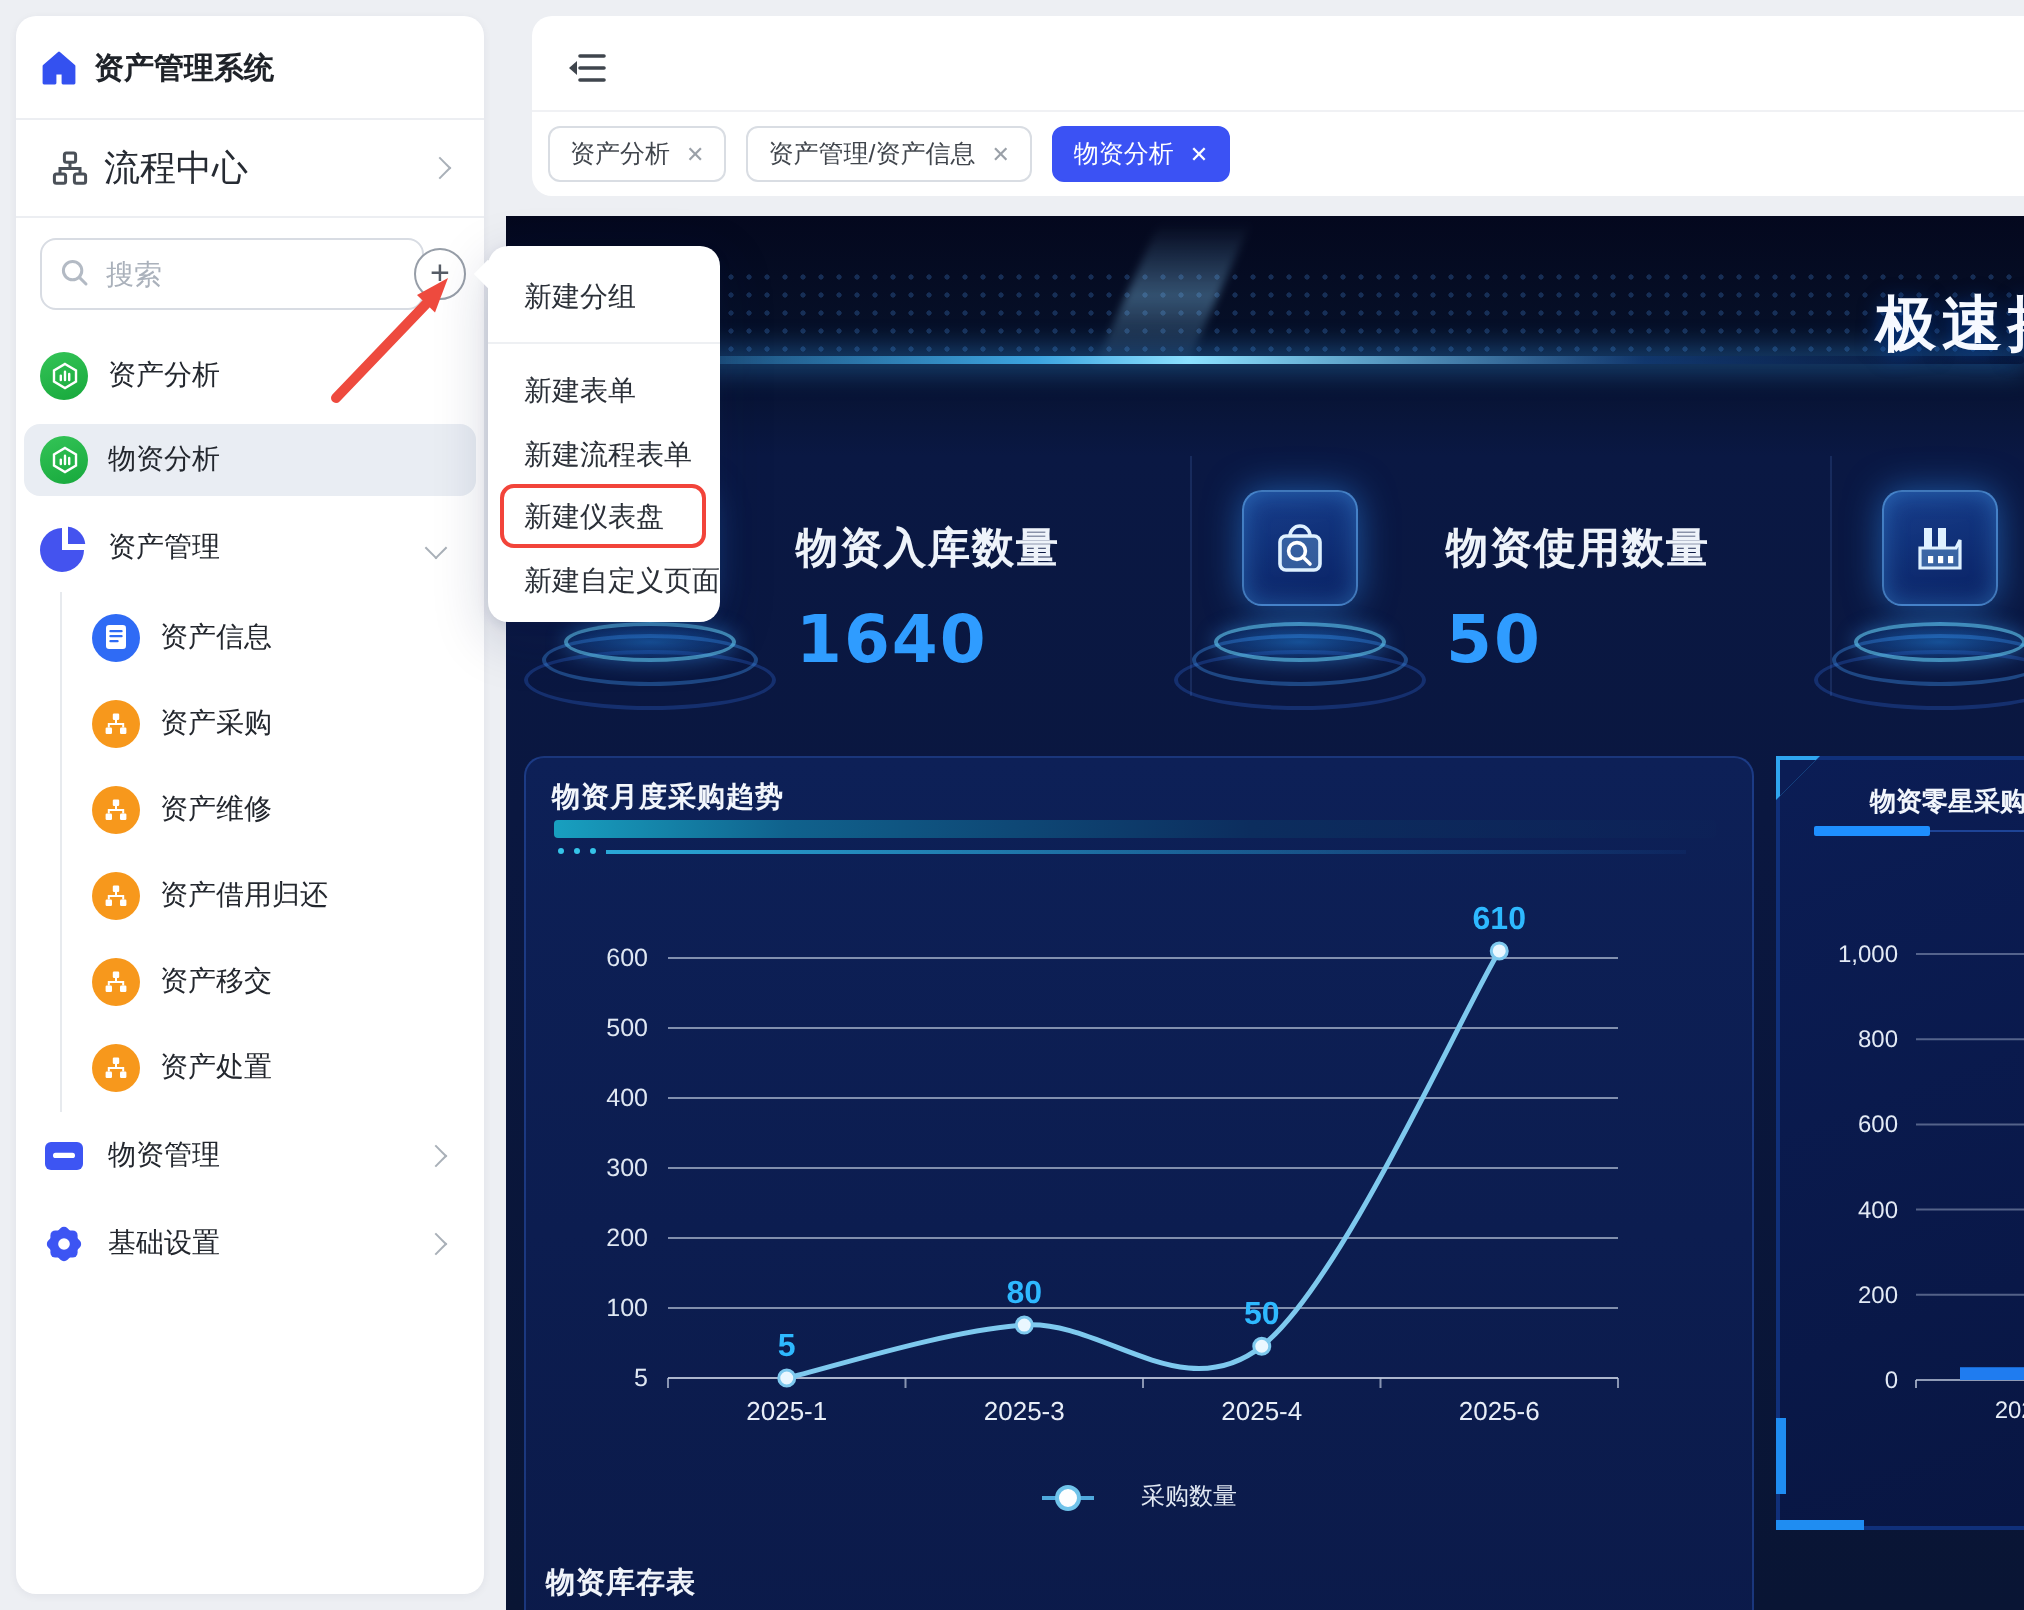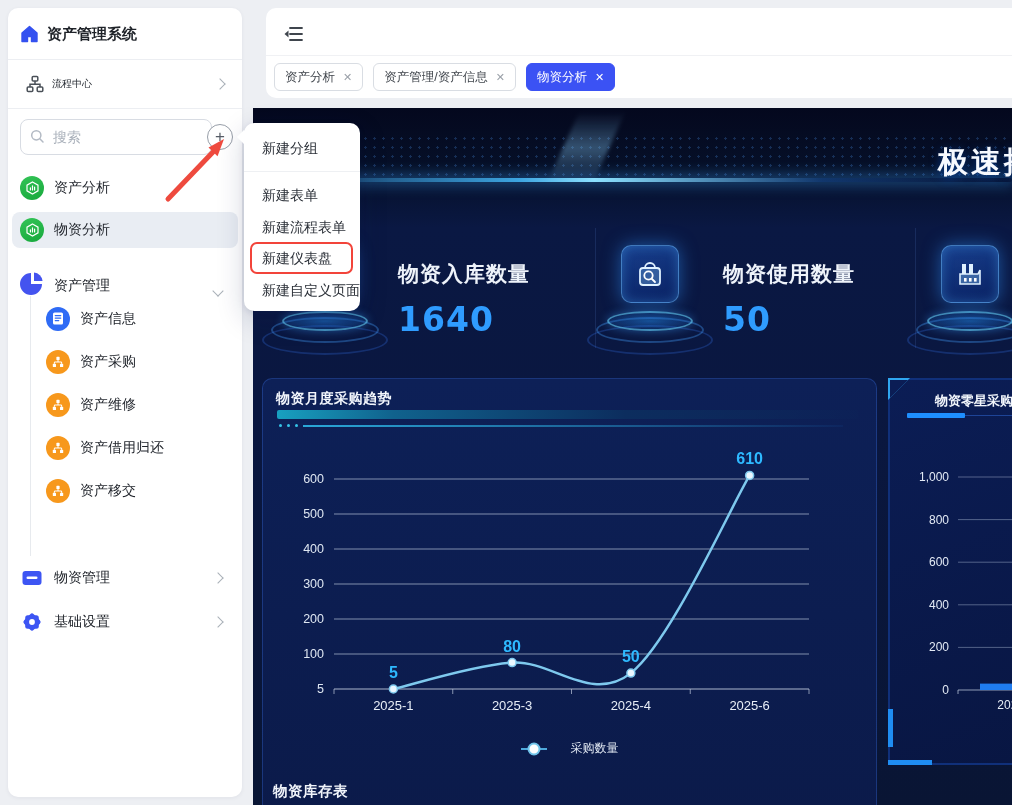--- a/index.html
+++ b/index.html
@@ -7,21 +7,21 @@
   body { font-family:"Liberation Sans","DejaVu Sans",sans-serif; background:#edeff3; }
   #screen { position:relative; width:1012px; height:805px; overflow:hidden; background:#edeff3; }
 
   
   #sidebar { position:absolute; left:8px; top:8px; width:234px; height:789px; background:#fff;
              border-radius:10px; box-shadow:0 1px 4px rgba(30,40,70,.06); z-index:10; }
   .sb-header { position:absolute; left:0; top:0; width:100%; height:52px; display:flex; align-items:center; padding-left:12px; }
   .sb-title { font-size:15px; font-weight:bold; color:#1f2329; margin-left:8px; }
   .sb-divider { position:absolute; left:0; width:100%; height:1px; background:#eceef2; }
   .proc-row { position:absolute; left:0; top:52px; width:100%; height:48px; display:flex; align-items:center; padding:0 18px; cursor:pointer; }
-  .proc-label { font-size:10px; color:#262b33; margin-left:8px; flex:1; }
+  .proc-label { font-size:18px; color:#262b33; margin-left:8px; flex:1; }
   .chev { width:8px; height:8px; border-right:1.6px solid #a9b0b8; border-bottom:1.6px solid #a9b0b8; }
   .chev-right { transform:rotate(-45deg); }
   .chev-down  { transform:rotate(45deg); }
   .search-wrap { position:absolute; left:12px; top:111px; width:192px; height:36px; }
   .search-input { width:100%; height:100%; border:1px solid #d8dce3; border-radius:8px; padding:0 10px 0 32px;
                   font-size:14px; color:#333; outline:none; background:#fff; font-family:inherit; }
   .search-input::placeholder { color:#aab1bb; }
   .search-ic { position:absolute; left:10px; top:10px; }
   .plus-btn { position:absolute; left:199px; top:116px; width:26px; height:26px; border:1.4px solid #979ea8;
               border-radius:50%; color:#565c66; font-size:17px; line-height:23px; text-align:center; cursor:pointer; background:#fff; }
@@ -325,21 +325,21 @@
     <div class="si-row selected" style="top:204px;">
       <span class="ic-circle ic-green">
         <svg width="13" height="14" viewBox="0 0 13 14">
             <polygon points="6.5,1 12,4.2 12,9.8 6.5,13 1,9.8 1,4.2" fill="none" stroke="#fff" stroke-width="1.2"></polygon>
             <path d="M4.4 9 V6.8 M6.5 9 V4.9 M8.6 9 V6" stroke="#fff" stroke-width="1.2" stroke-linecap="round"></path>
           </svg>
       </span>
       <span class="si-label">物资分析</span>
     </div>
 
-    <div class="si-row" style="top:244px;align-items:flex-end;">
+    <div class="si-row" style="top:244px;">
       <span style="width:24px;height:24px;flex:none;">
         <svg width="24" height="24" viewBox="0 0 24 24">
             <path d="M11 13 V2 A11 11 0 1 0 22 13 Z" fill="#4453ef"></path>
             <path d="M14 10 V1.4 A9.6 9.6 0 0 1 22.6 10 Z" fill="#4453ef"></path>
           </svg>
       </span>
       <span class="si-label">资产管理</span>
       <span class="chev chev-down si-chev"></span>
     </div>
 
@@ -398,20 +398,33 @@
         <svg width="12" height="12" viewBox="0 0 12 12">
             <g fill="#fff">
               <rect x="4.4" y="0.8" width="3.2" height="3.2" rx="0.6"></rect>
               <rect x="0.8" y="7.8" width="3.2" height="3.2" rx="0.6"></rect>
               <rect x="8" y="7.8" width="3.2" height="3.2" rx="0.6"></rect>
             </g>
             <path d="M6 4 V6 M2.4 7.8 V6 H9.6 V7.8" fill="none" stroke="#fff" stroke-width="1"></path>
           </svg>
       </span>
       <span class="si-label">资产移交</span>
+    </div>
+    <div class="si-row sub" style="top:504px;">
+      <span class="ic-circle ic-orange">
+        <svg width="12" height="12" viewBox="0 0 12 12">
+            <g fill="#fff">
+              <rect x="4.4" y="0.8" width="3.2" height="3.2" rx="0.6"></rect>
+              <rect x="0.8" y="7.8" width="3.2" height="3.2" rx="0.6"></rect>
+              <rect x="8" y="7.8" width="3.2" height="3.2" rx="0.6"></rect>
+            </g>
+            <path d="M6 4 V6 M2.4 7.8 V6 H9.6 V7.8" fill="none" stroke="#fff" stroke-width="1"></path>
+          </svg>
+      </span>
+      <span class="si-label">资产处置</span>
     </div>
 
     <div class="si-row" style="top:548px;">
       <span style="width:24px;height:24px;flex:none;display:flex;align-items:center;justify-content:center;">
         <svg width="22" height="22" viewBox="0 0 22 22">
             <rect x="1.5" y="4" width="19" height="14" rx="3" fill="#3d55f3"></rect>
             <rect x="5.5" y="9.4" width="11" height="2.6" rx="1.3" fill="#fff"></rect>
           </svg>
       </span>
       <span class="si-label">物资管理</span>

